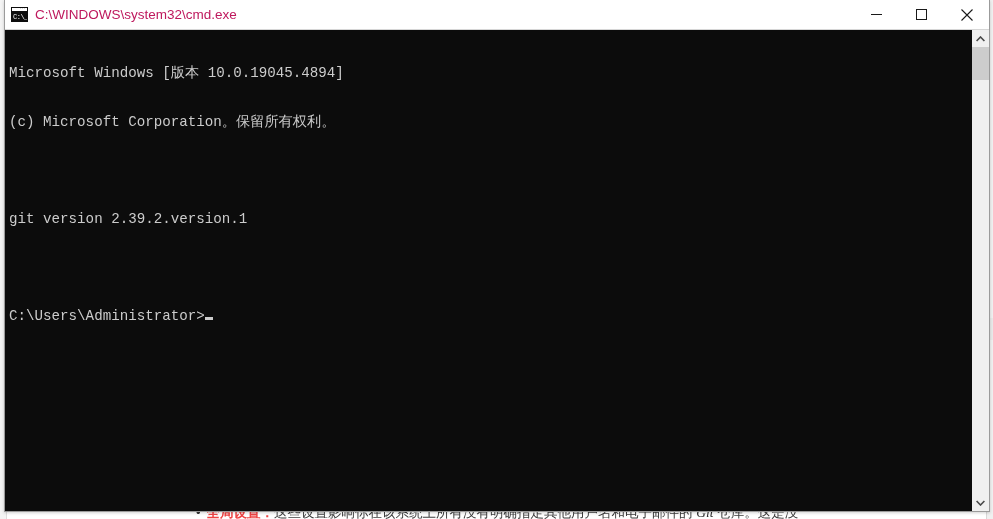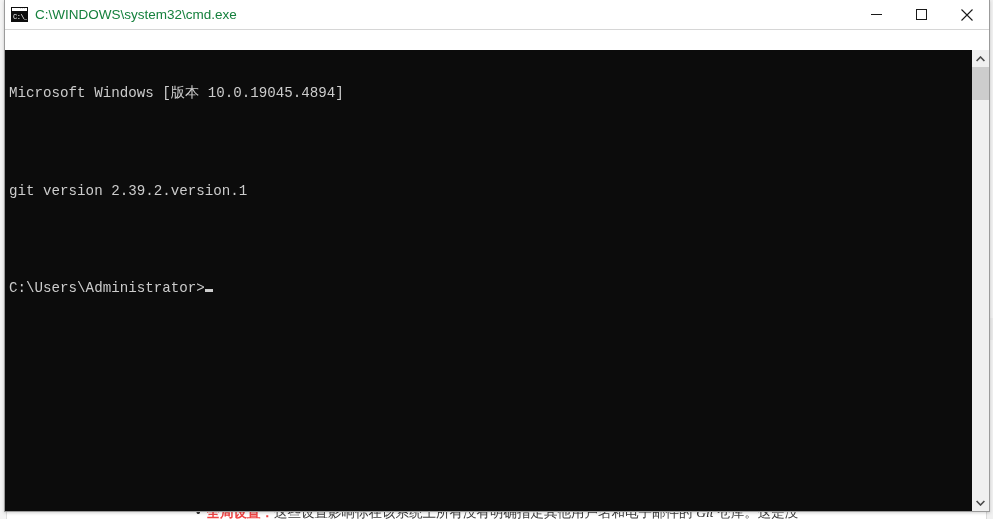--- a/index.html
+++ b/index.html
@@ -93,21 +93,20 @@
     top: 0px;
     width: 986px;
     height: 512px;
     background: #ffffff;
     border: 1px solid #9b9b9b;
     border-top: none;
     box-sizing: border-box;
     display: flex;
     flex-direction: column;
     box-shadow: 0 1px 3px rgba(0,0,0,0.18);
-    gap: 20px;
   }
 
   
   #title-bar {
     height: 29px;
     min-height: 29px;
     background: #ffffff;
     border-bottom: 1px solid #d6d6d6;
     display: flex;
     align-items: center;
@@ -154,21 +153,21 @@
     font-family: "Liberation Mono", monospace;
     font-size: 7px;
     line-height: 10px;
     padding-left: 1px;
     white-space: nowrap;
     letter-spacing: -0.5px;
   }
   #title-text {
     font-family: "Liberation Sans", sans-serif;
     font-size: 13.5px;
-    color: #15803d;
+    color: #be185d;
     white-space: nowrap;
     overflow: hidden;
     text-overflow: ellipsis;
   }
   #window-controls {
     display: flex;
     height: 29px;
     flex: 0 0 auto;
   }
   .win-btn {
@@ -292,20 +291,21 @@
           <path d="M0.5 0.5 L11.5 11.5 M11.5 0.5 L0.5 11.5" stroke="#1a1a1a" stroke-width="1.1" fill="none"></path>
         </svg>
       </button>
     </div>
   </div>
 
   <div id="console-area">
 
     <div id="console-screen">
       <div class="line">Microsoft Windows [版本 10.0.19045.4894]</div>
+      <div class="line">(c) Microsoft Corporation。保留所有权利。</div>
       <div class="line"></div>
       <div class="line">git version 2.39.2.version.1</div>
       <div class="line"></div>
       <div class="line"><span>C:\Users\Administrator&gt;</span><span class="cursor"></span></div>
     </div>
 
     <div id="console-scrollbar">
       <div class="sb-arrow">
         <svg width="9" height="6" viewBox="0 0 9 6">
           <path d="M0.6 5 L4.5 1 L8.4 5" stroke="#4a4a4a" stroke-width="1.6" fill="none"></path>

